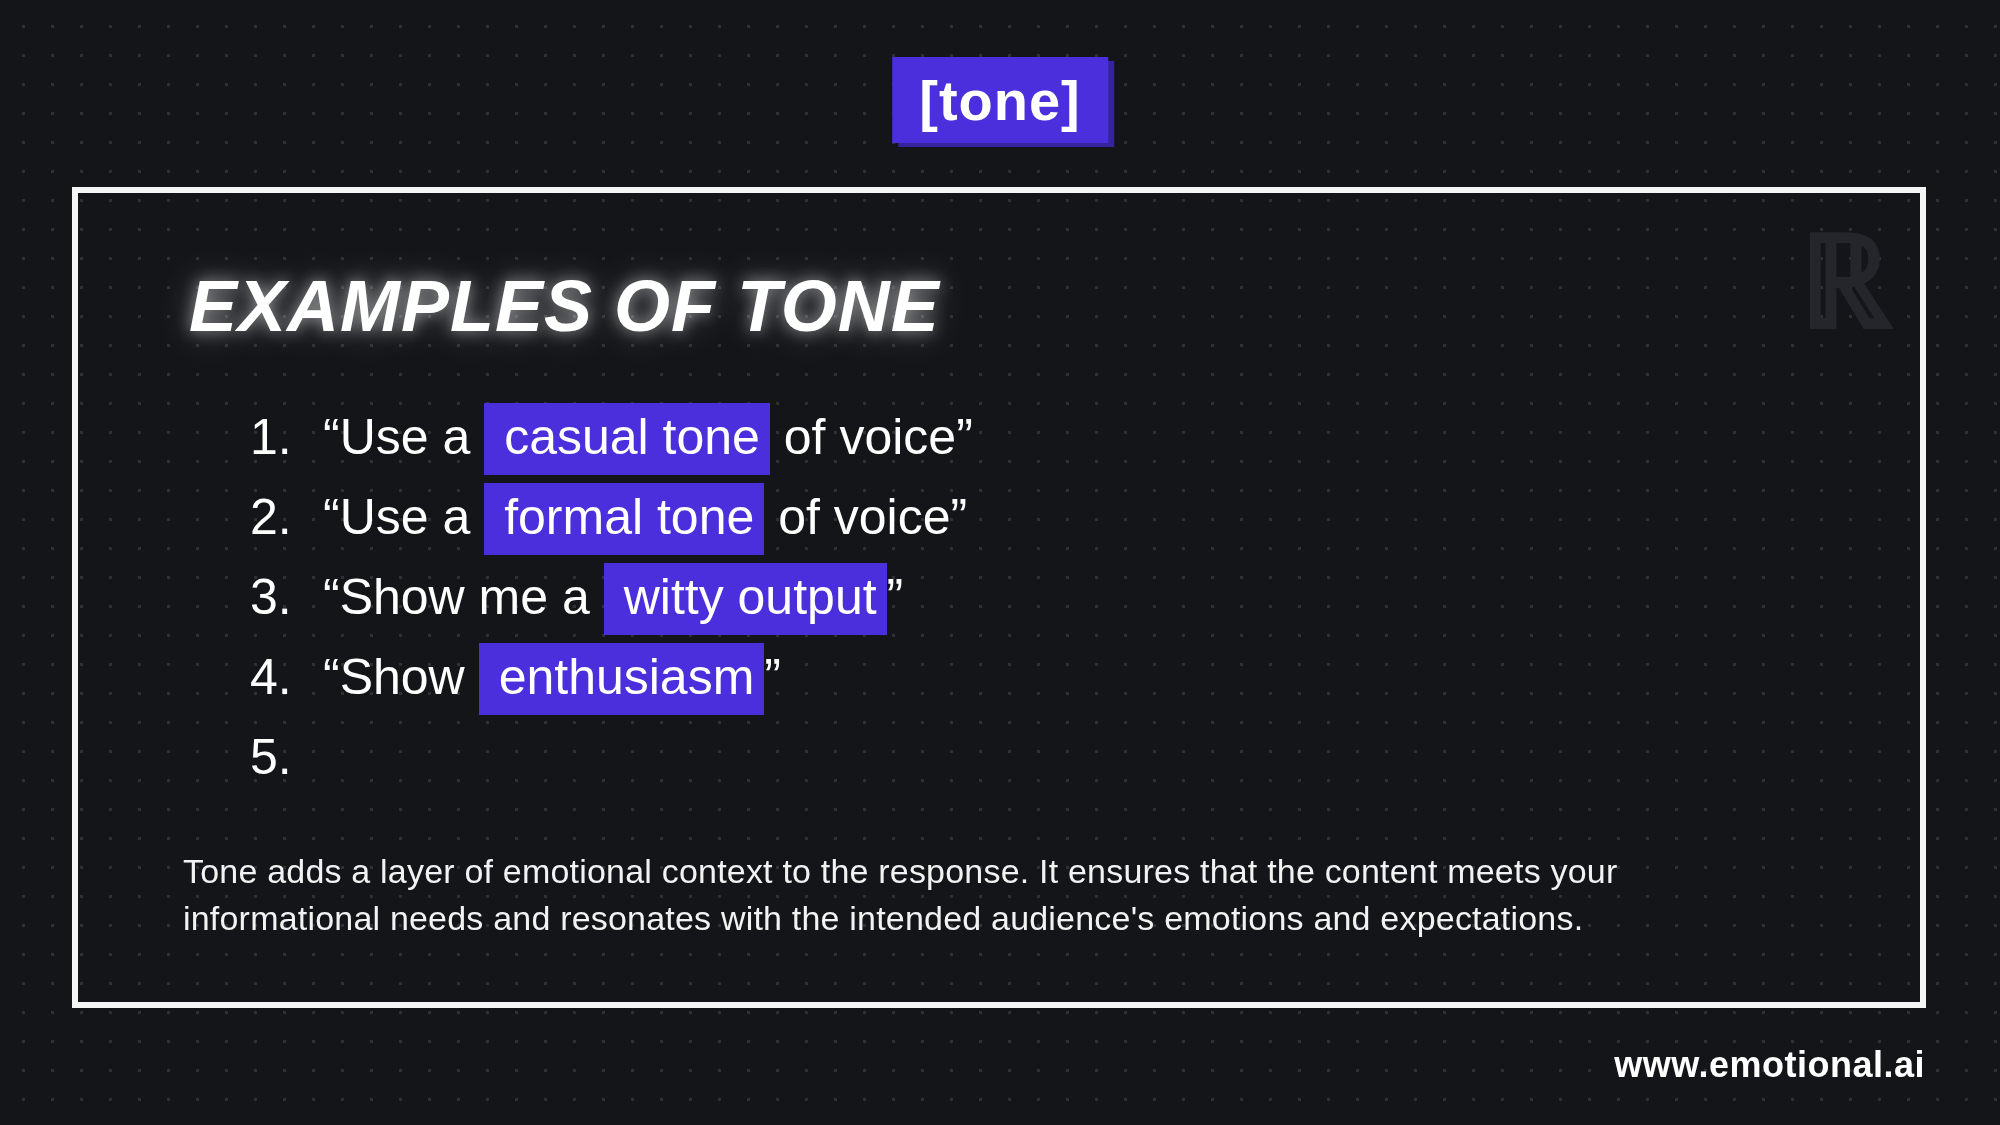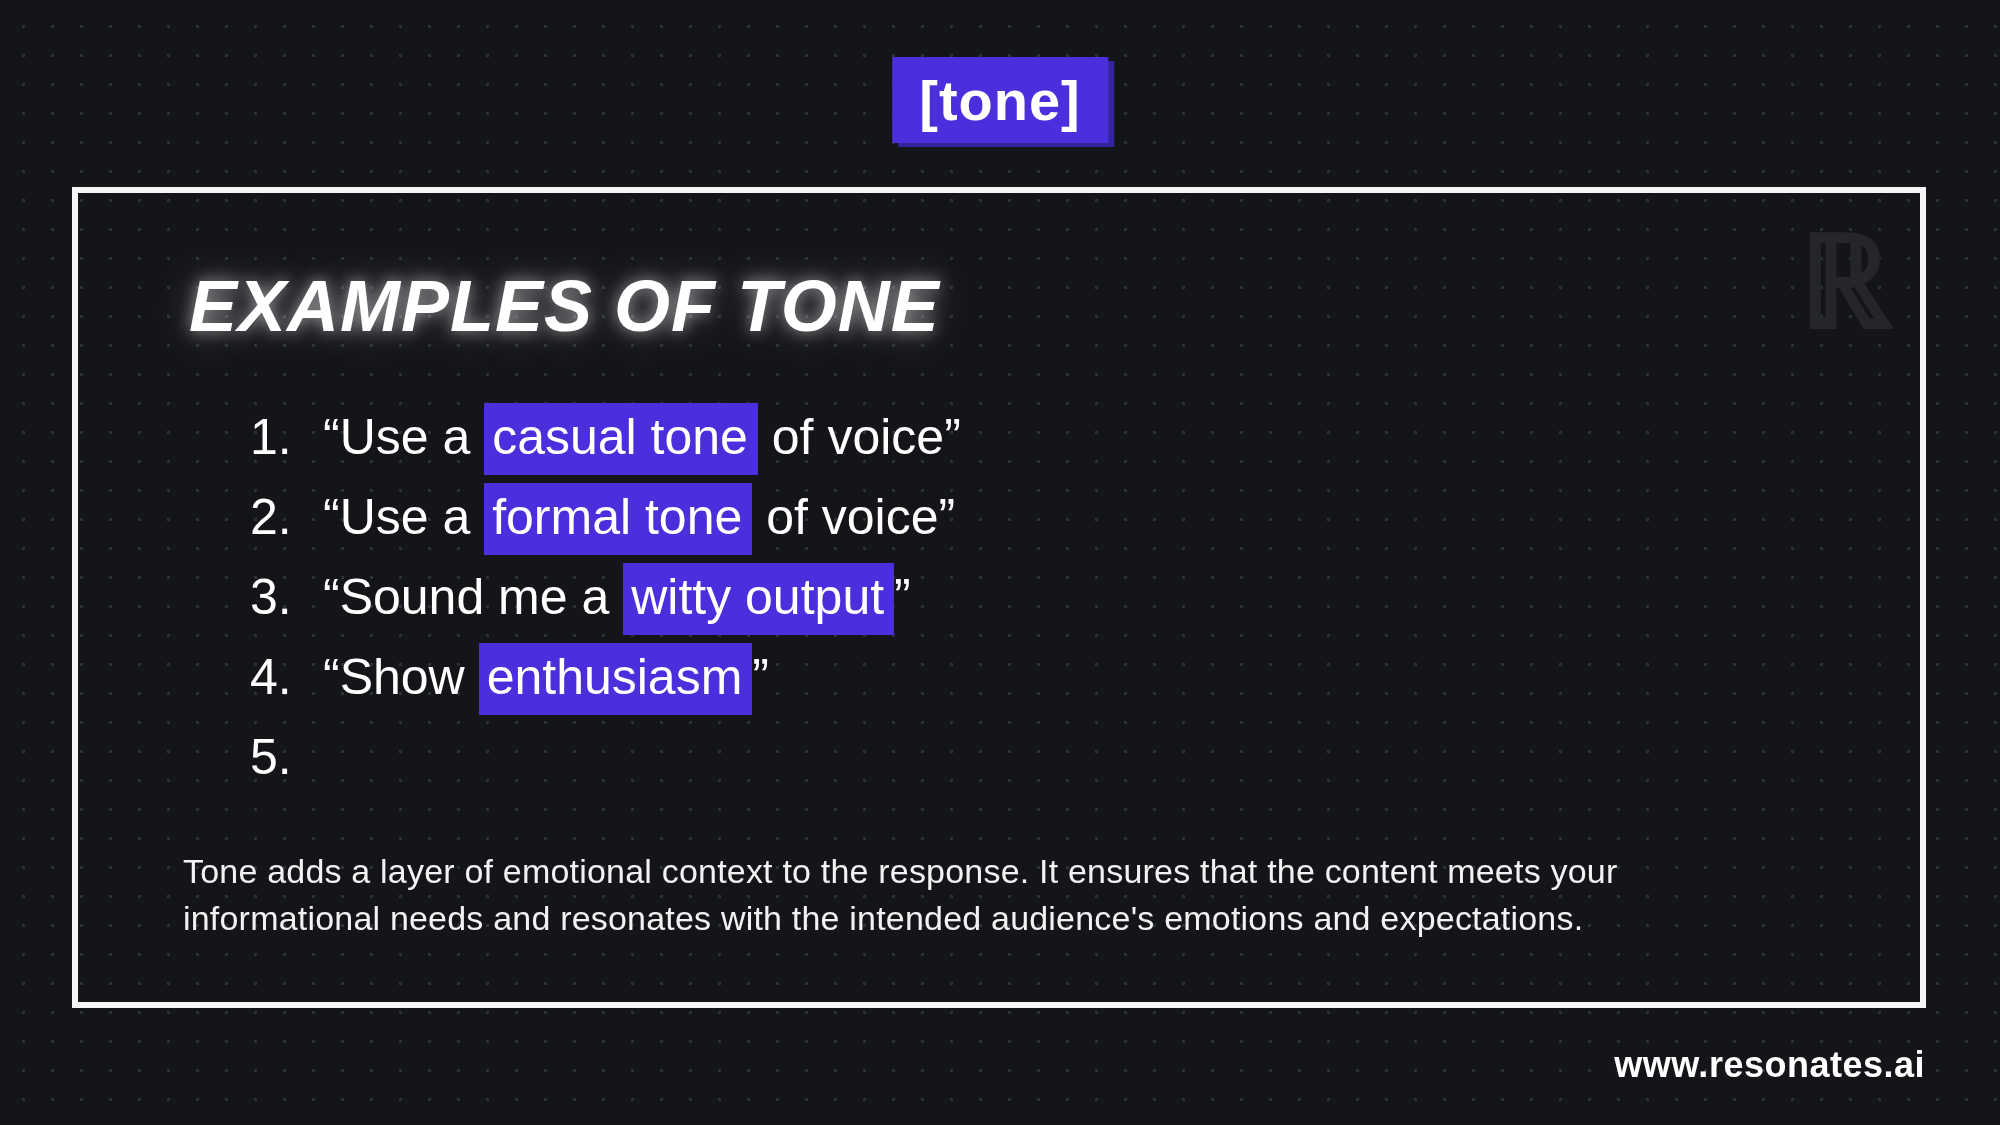--- a/index.html
+++ b/index.html
@@ -85,21 +85,21 @@
     color: #ffffff;
     white-space: pre;
   }
   .example .num {
     width: 73px;
     flex: 0 0 73px;
   }
   .example .seg { white-space: pre; }
   .example .hl {
     background: var(--accent, #4B2EDC);
-    padding: 6px 10px 10px 8px;
+    padding: 6px 10px 10px 20px;
     white-space: pre;
   }
 
   .desc {
     position: absolute;
     left: 105px;
     top: 655px;
     font-size: 34px;
     line-height: 47px;
     font-weight: 400;
@@ -136,33 +136,33 @@
       <li class="example">
         <span class="num">1.</span>
         <span class="line"><span class="seg">“Use a </span><span class="hl">casual tone</span><span class="seg"> of voice”</span></span>
       </li>
       <li class="example">
         <span class="num">2.</span>
         <span class="line"><span class="seg">“Use a </span><span class="hl">formal tone</span><span class="seg"> of voice”</span></span>
       </li>
       <li class="example">
         <span class="num">3.</span>
-        <span class="line"><span class="seg">“Sound me a </span><span class="hl">witty output</span><span class="seg">”</span></span>
+        <span class="line"><span class="seg">“Show me a </span><span class="hl">witty output</span><span class="seg">”</span></span>
       </li>
       <li class="example">
         <span class="num">4.</span>
         <span class="line"><span class="seg">“Show </span><span class="hl">enthusiasm</span><span class="seg">”</span></span>
       </li>
       <li class="example">
         <span class="num">5.</span>
       </li>
     </ol>
 
     <p class="desc">
       <span>Tone adds a layer of emotional context to the response. It ensures that the content meets your</span><br>
       <span>informational needs and resonates with the intended audience's emotions and expectations.</span>
     </p>
 
   </div>
 
-  <div class="footer-url">www.resonates.ai</div>
+  <div class="footer-url">www.emotional.ai</div>
 
 </div>
 
 </body></html>

